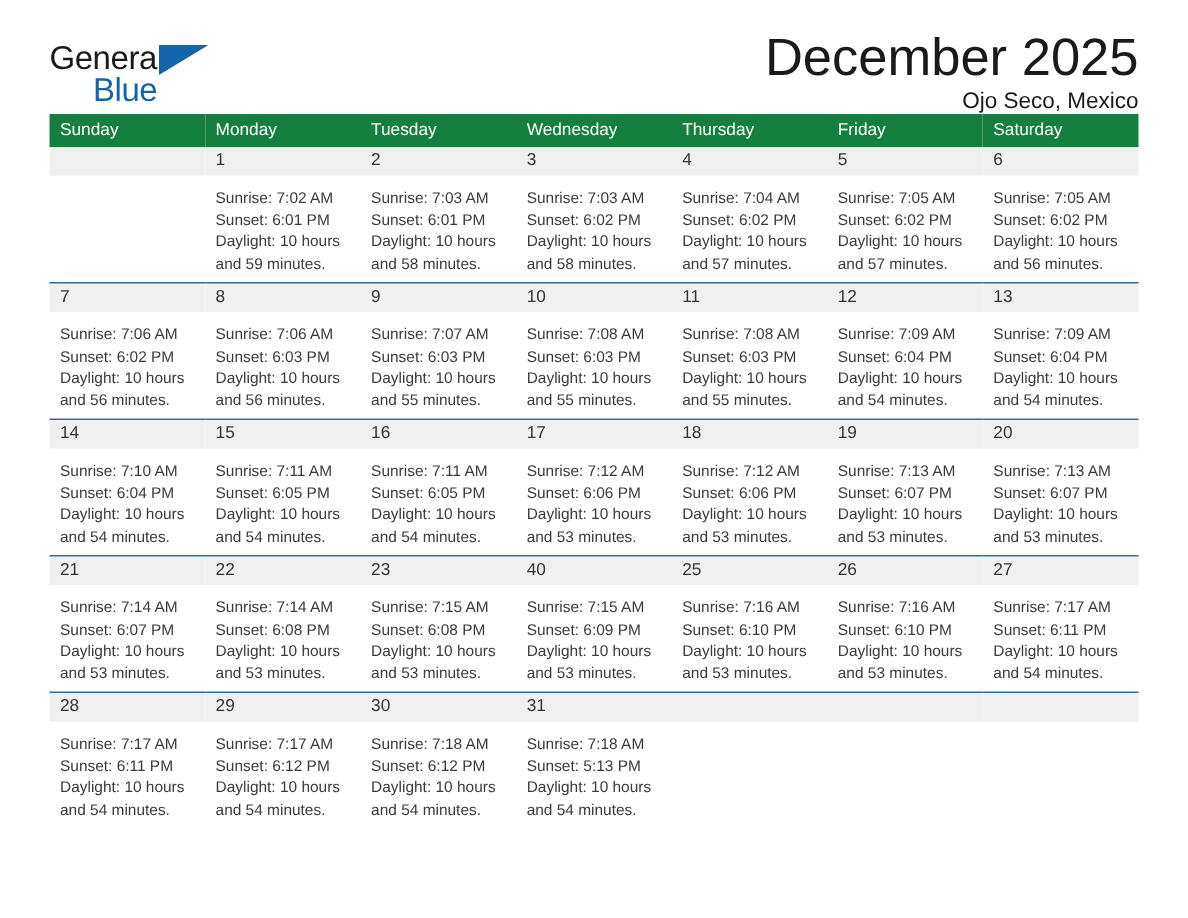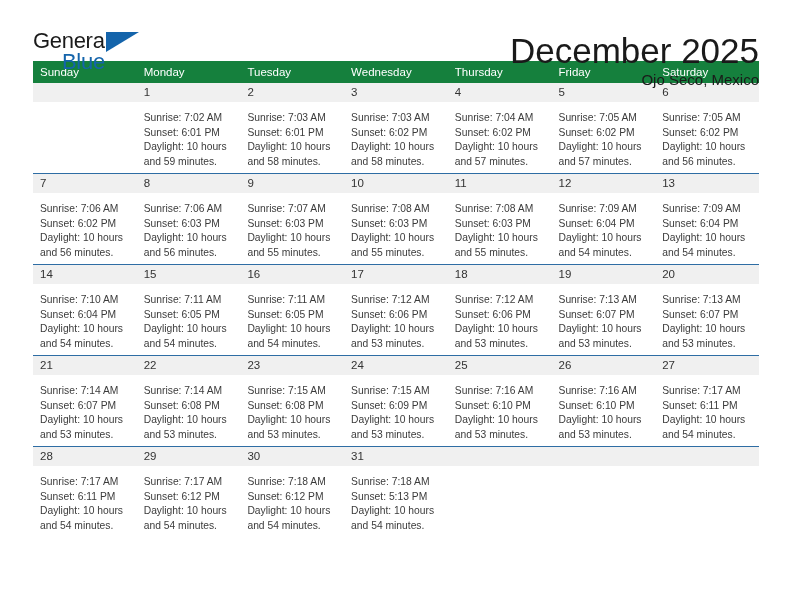--- a/index.html
+++ b/index.html
@@ -17,25 +17,25 @@
   .page {
     position: relative;
     width: 792px;
     height: 612px;
     box-sizing: border-box;
   }
 
   
   .top {
     display: flex;
-    align-items: flex-start;
+    align-items: flex-end;
     justify-content: space-between;
     padding: 30px 33px 0 33px;
     box-sizing: border-box;
-    height: 61px;
+    height: 76px;
   }
   .brand {
     position: relative;
     width: 120px;
     height: 48px;
     line-height: 1;
   }
   .brand-general {
     position: absolute;
     left: 0;
@@ -368,21 +368,21 @@
           <td class="daycell">
             <div class="daynum">23</div>
             <div class="dayinfo">
               <div>Sunrise: 7:15 AM</div>
               <div>Sunset: 6:08 PM</div>
               <div>Daylight: 10 hours</div>
               <div>and 53 minutes.</div>
             </div>
           </td>
           <td class="daycell">
-            <div class="daynum">24</div>
+            <div class="daynum">40</div>
             <div class="dayinfo">
               <div>Sunrise: 7:15 AM</div>
               <div>Sunset: 6:09 PM</div>
               <div>Daylight: 10 hours</div>
               <div>and 53 minutes.</div>
             </div>
           </td>
           <td class="daycell">
             <div class="daynum">25</div>
             <div class="dayinfo">

